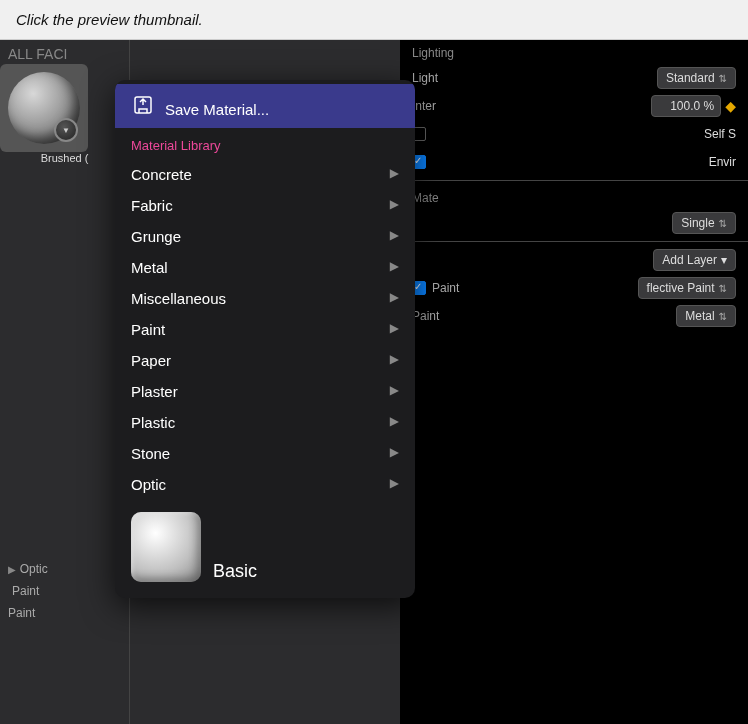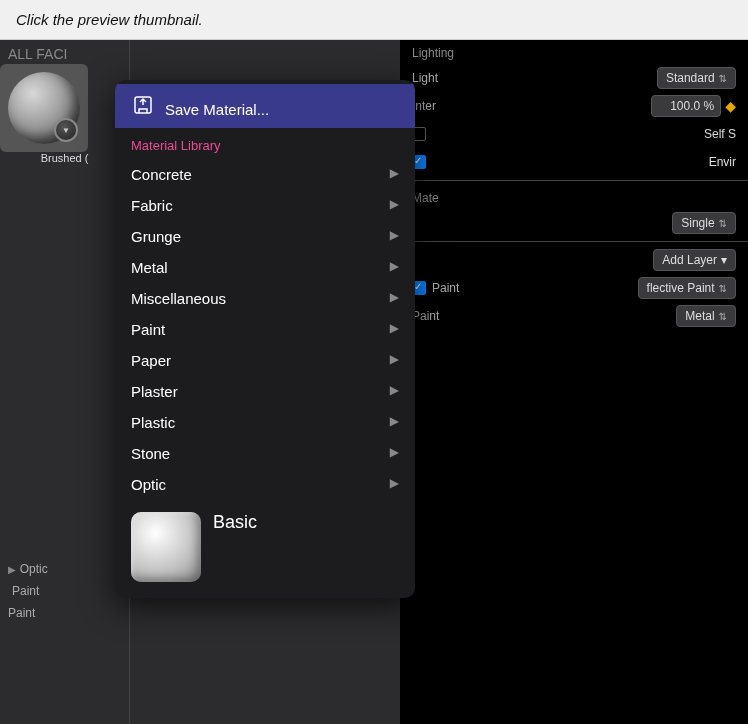--- a/index.html
+++ b/index.html
@@ -245,21 +245,21 @@
     }
 
     .menu-item .chevron-right {
       color: #888;
       font-size: 12px;
     }
 
     
     .menu-preview {
       display: flex;
-      align-items: flex-start;
+      align-items: flex-end;
       gap: 12px;
       padding: 8px 16px;
       margin-top: 4px;
     }
 
     .basic-thumb {
       width: 70px;
       height: 70px;
       border-radius: 10px;
       background: radial-gradient(circle at 35% 30%, #ffffff, #c0c0c0 60%, #8a8a8a);

